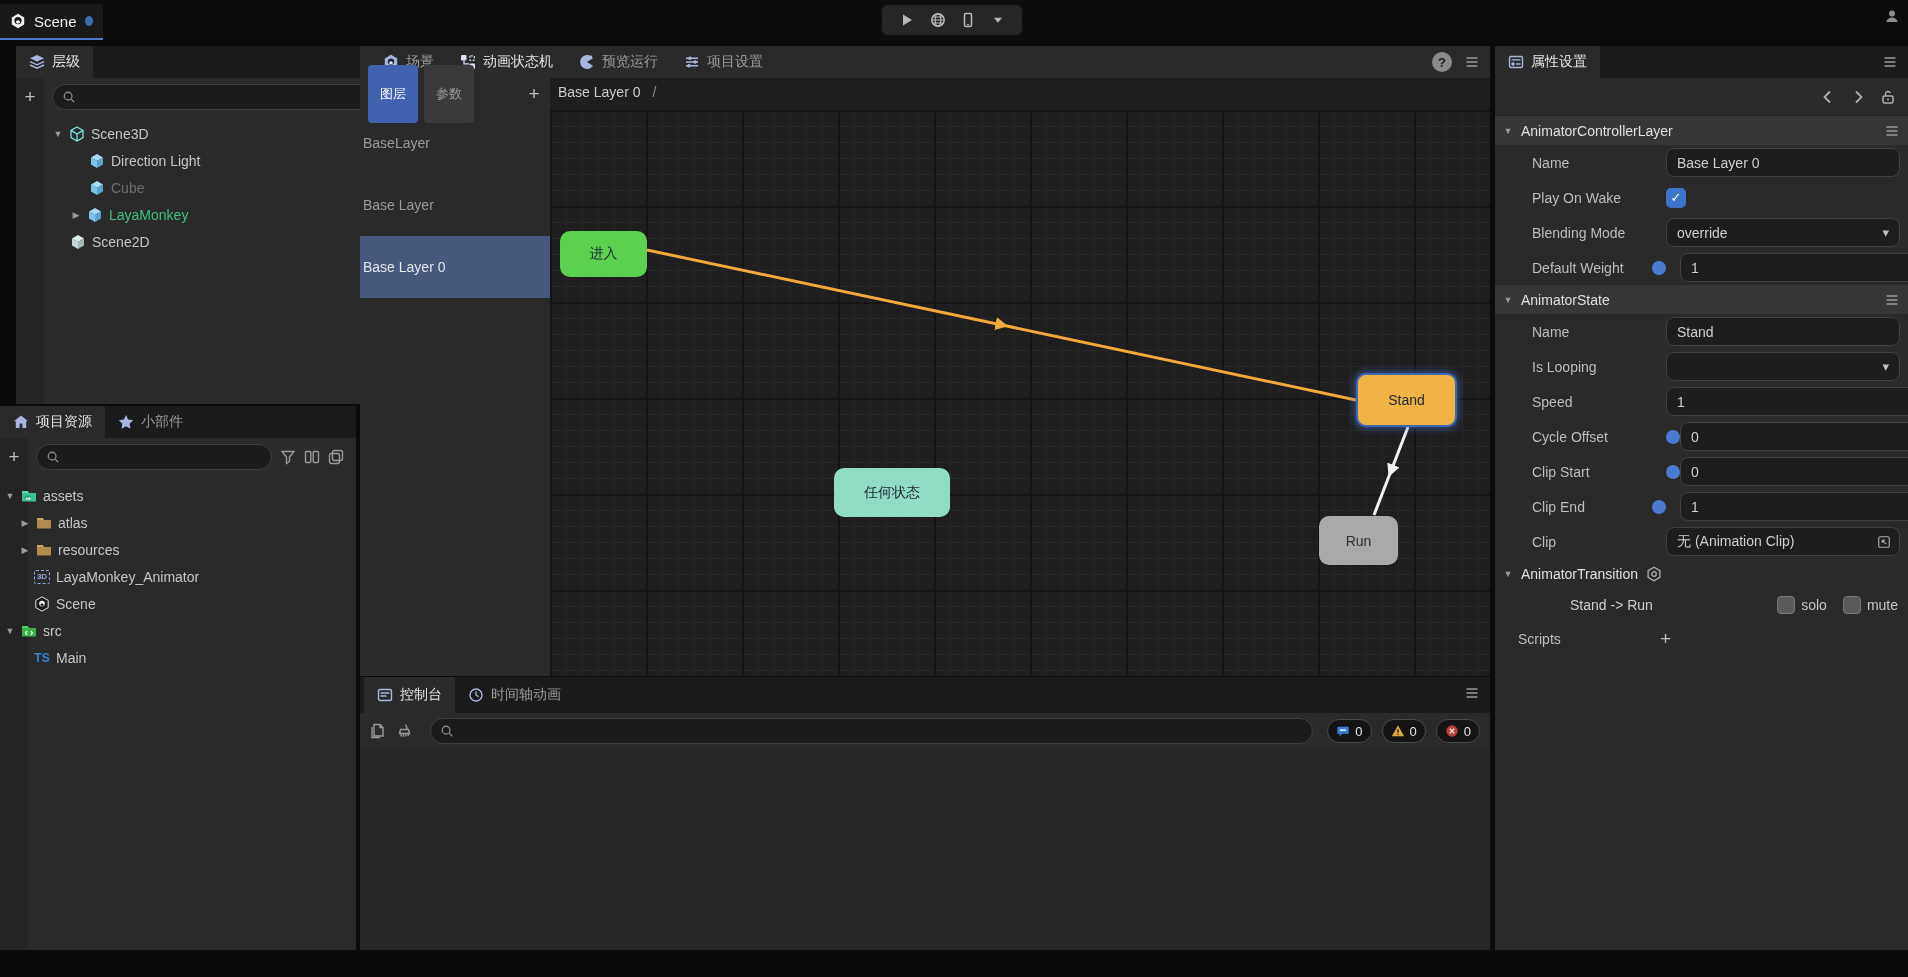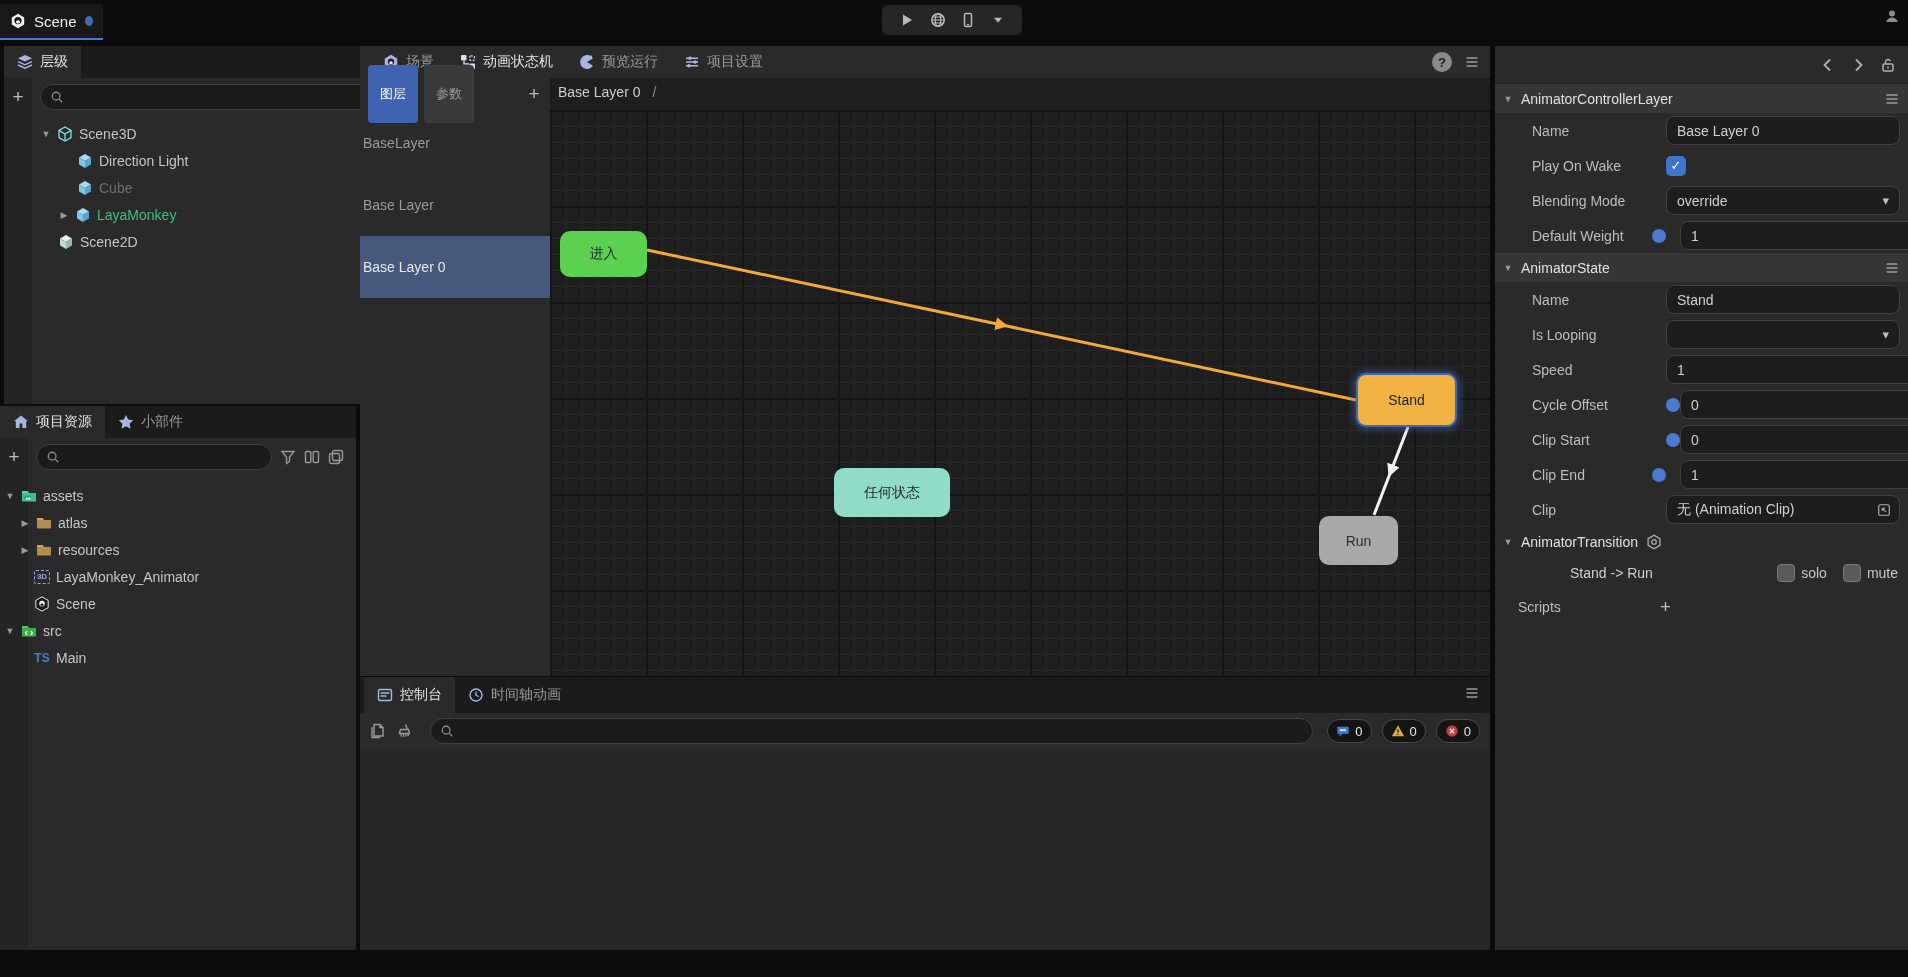--- a/index.html
+++ b/index.html
@@ -21,21 +21,21 @@
   #user-btn{position:absolute;right:8px;top:8px}
 
   
   .tabrow{height:32px;background:#1b1b1b;display:flex;align-items:stretch;position:relative}
   .ptab{display:flex;align-items:center;gap:7px;padding:0 13px;color:#9a9a9a}
   .ptab.active{background:#2a2a2a;color:#e4e4e4}
   .tabrow .right-ic{position:absolute;right:10px;top:8px}
 
   
   .panel{position:absolute;background:#2a2a2a}
-  #hier{left:4px;top:46px;width:425px;height:358px}
+  #hier{left:16px;top:46px;width:425px;height:358px}
   #proj{left:0;top:406px;width:356px;height:676px}
   .gutter{position:absolute;left:0;top:32px;bottom:0;width:28px;background:#242424}
   .toolrow{position:relative;height:38px;display:flex;align-items:center}
   .plus{width:28px;text-align:center;color:#bdbdbd;font-size:19px;flex:none}
   .searchbox{height:26px;background:#1b1b1b;border:1px solid #3e3e3e;border-radius:13px;display:flex;align-items:center;gap:6px;padding:0 9px;flex:1;margin:0 8px}
   .trow{height:27px;display:flex;align-items:center;gap:6px;position:relative}
   .tlabel{white-space:nowrap}
   .dim{color:#6f6f6f}
   .green{color:#3fbf7f}
   .badge-ts{color:#3b82d0;font-weight:bold;font-size:12px;width:16px;text-align:center;flex:none}
@@ -469,20 +469,33 @@
         </svg>
       <span>0</span>
     </div>
   </div>
   <div id="console-body"></div>
 </div>
 
 <div id="statusbar" class="abs"></div>
 
 <div id="inspector" class="panel">
+  <div class="tabrow">
+    <div class="ptab active">
+      <svg class="ic" viewBox="0 0 16 16">
+          <rect x="1.5" y="2.5" width="13" height="11" rx="1.5" fill="none" stroke="#a9b7e0" stroke-width="1.4"></rect>
+          <rect x="3.5" y="8.5" width="3" height="3" fill="#a9b7e0"></rect>
+          <path d="M3.5 5.8h9M8 10h4.5" stroke="#a9b7e0" stroke-width="1.3"></path>
+        </svg>
+      <span>属性设置</span>
+    </div>
+    <svg class="right-ic hamb" viewBox="0 0 16 16">
+        <path d="M2.5 4h11M2.5 8h11M2.5 12h11" stroke="#9a9a9a" stroke-width="1.5"></path>
+      </svg>
+  </div>
   <div id="inav">
     <svg class="ic" viewBox="0 0 16 16">
         <path d="M10 2.5L4.5 8 10 13.5" fill="none" stroke="#b0b0b0" stroke-width="1.8"></path>
       </svg>
     <svg class="ic" viewBox="0 0 16 16">
         <path d="M6 2.5L11.5 8 6 13.5" fill="none" stroke="#b0b0b0" stroke-width="1.8"></path>
       </svg>
     <svg class="ic" viewBox="0 0 16 16">
         <rect x="3" y="7" width="10" height="7" rx="1.5" fill="none" stroke="#b0b0b0" stroke-width="1.5"></rect>
         <path d="M5.5 7V4.8A2.5 2.5 0 0 1 10.3 4" fill="none" stroke="#b0b0b0" stroke-width="1.5"></path>

